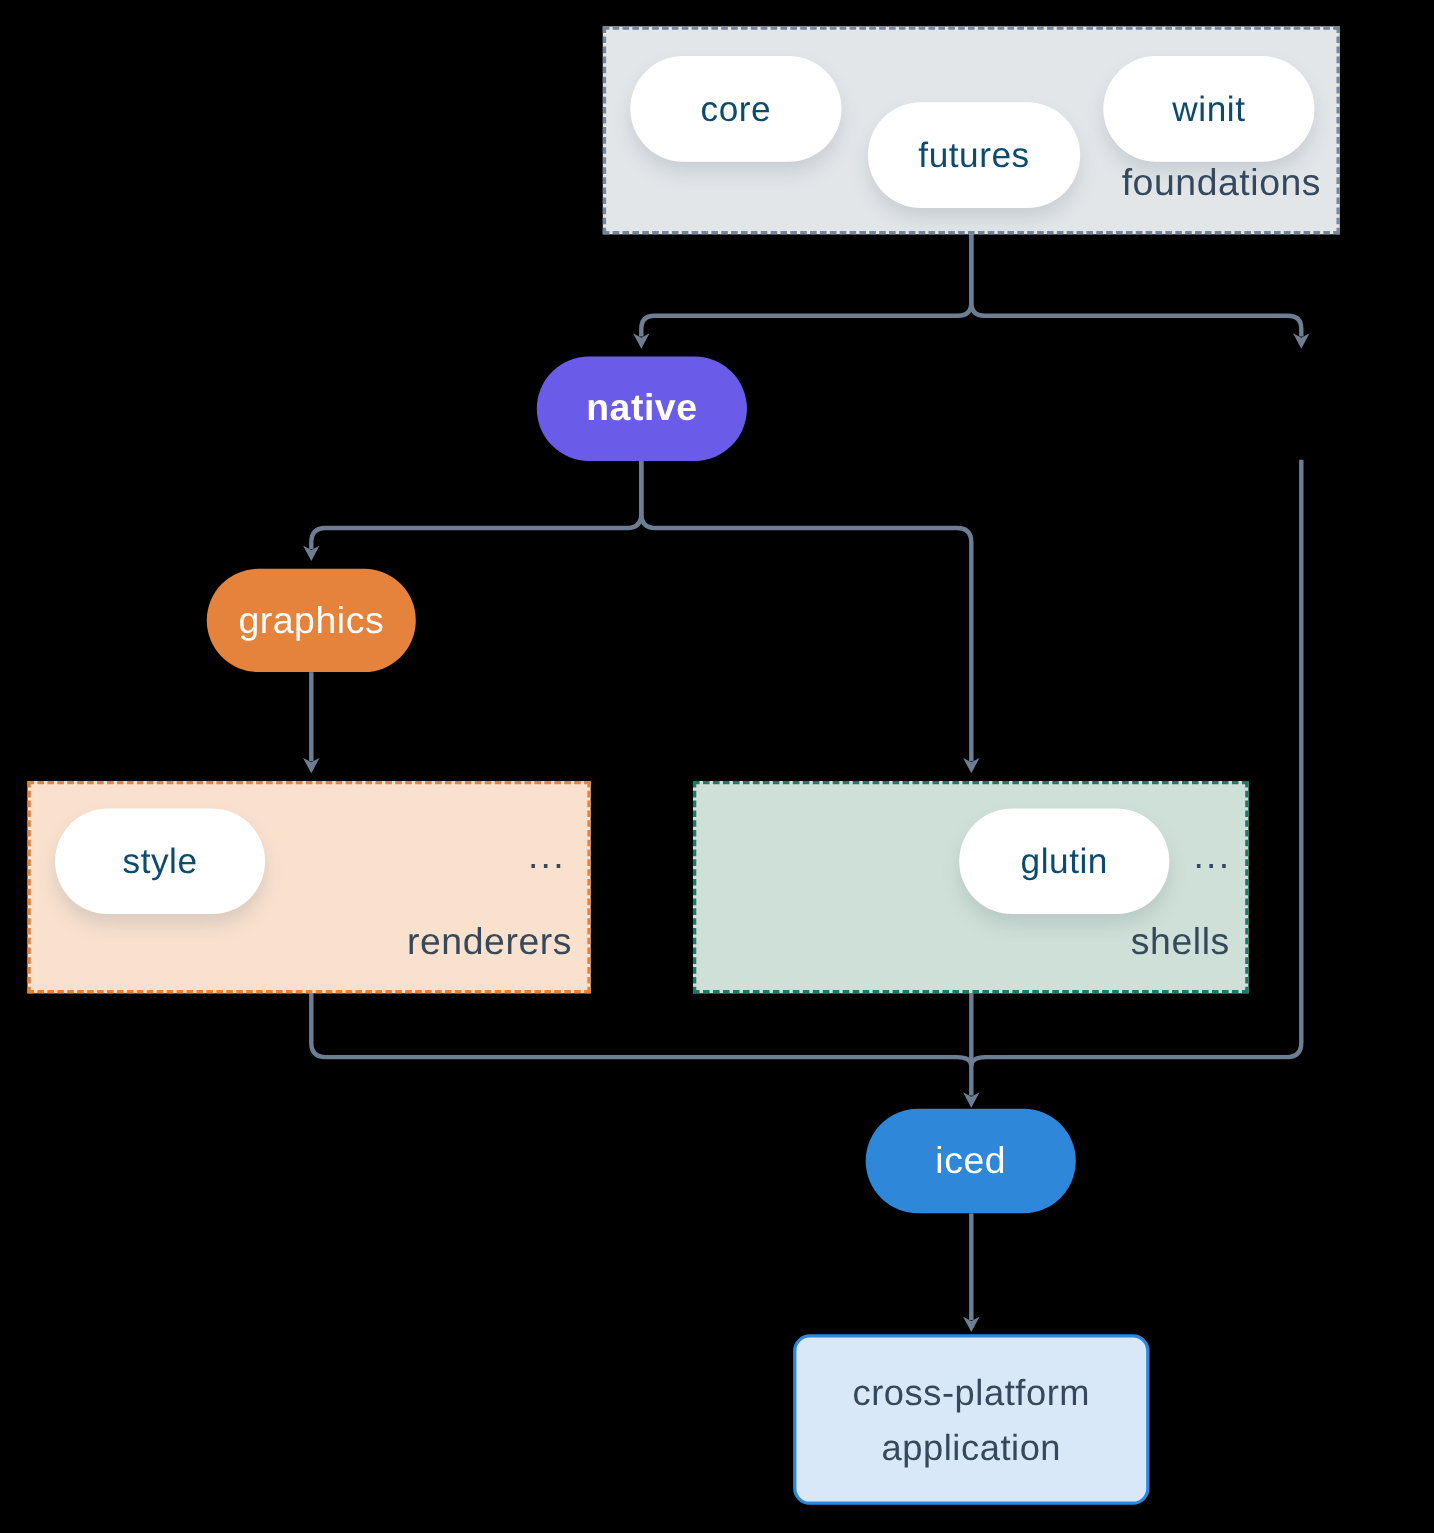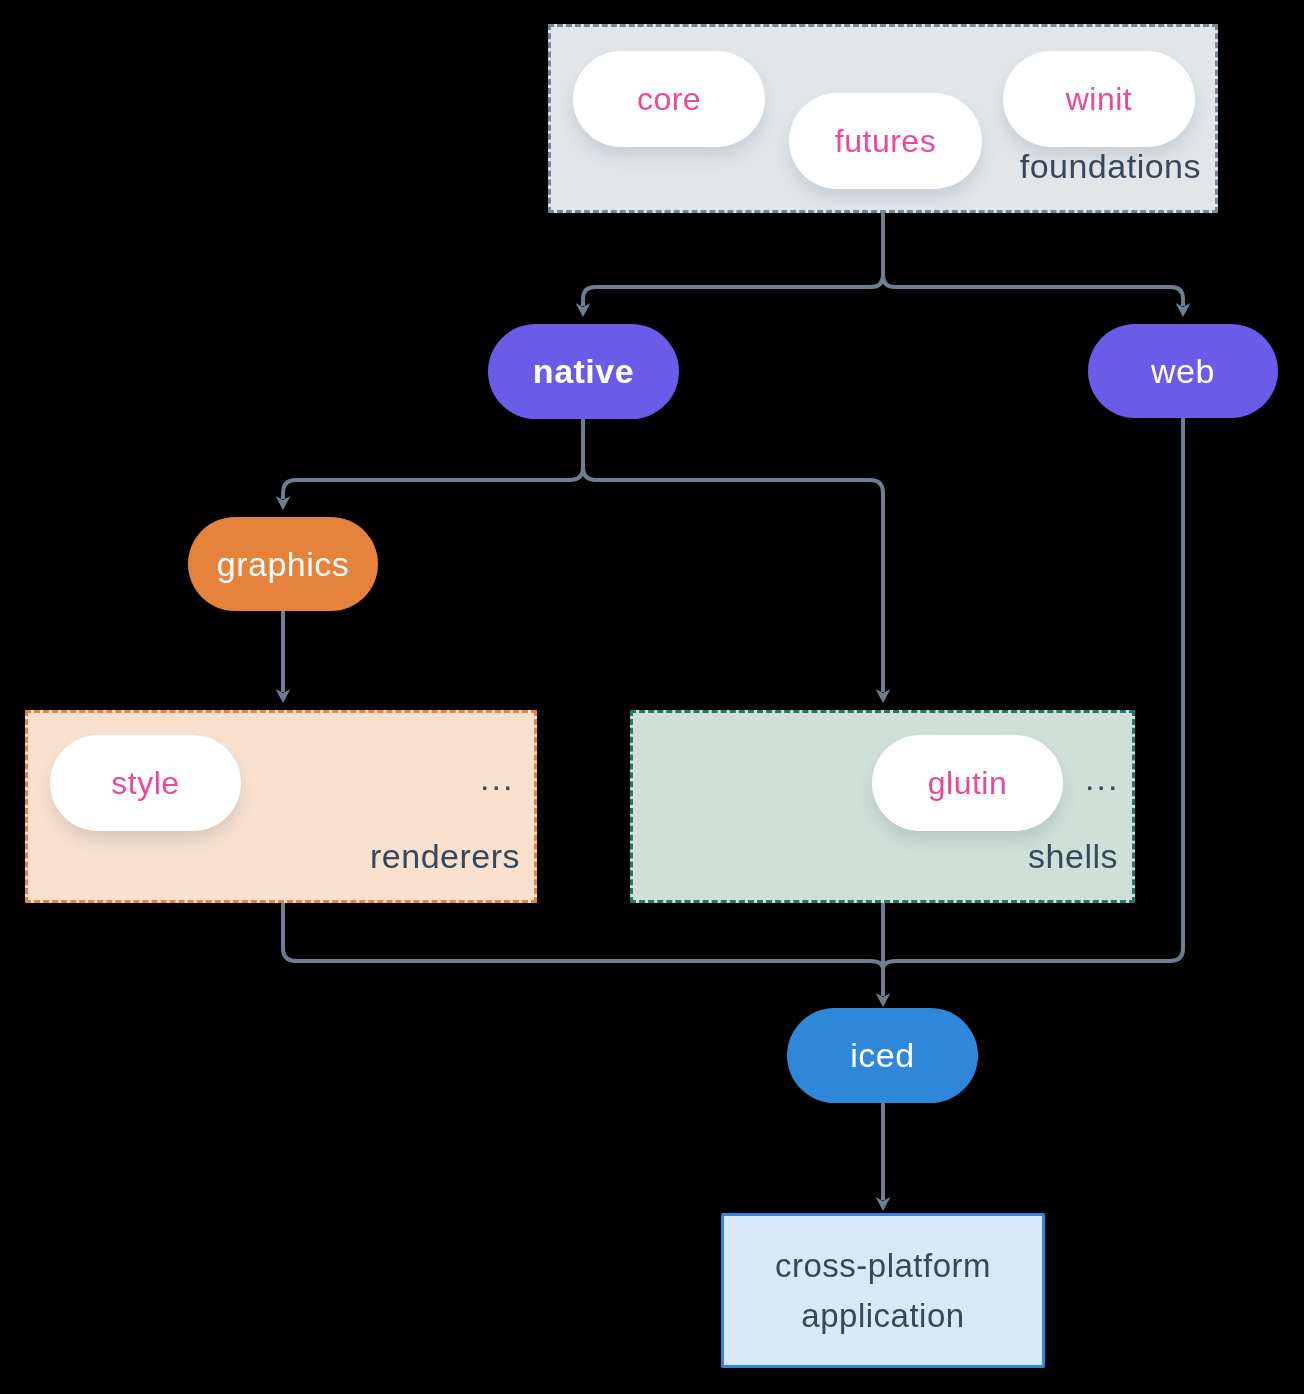--- a/index.html
+++ b/index.html
@@ -36,21 +36,21 @@
   .pill {
     position: absolute;
     display: flex;
     align-items: center;
     justify-content: center;
     border-radius: 60px;
     letter-spacing: 0.5px;
   }
   .pill.white {
     background: #ffffff;
-    color: #ec4899;
+    color: #0c4a6e;
     font-size: 32px;
     box-shadow: 0 10px 16px rgba(90, 105, 120, 0.18);
   }
   .node {
     position: absolute;
     display: flex;
     align-items: center;
     justify-content: center;
     border-radius: 60px;
     color: #ffffff;
@@ -99,21 +99,21 @@
   #node-web      { left: 1088px; top: 324px;  width: 190px; height: 94px; background: #6a5ce8; }
   #node-graphics { left: 188px;  top: 517px;  width: 190px; height: 94px; background: #e5823c; }
   #node-iced     { left: 787px;  top: 1008px; width: 191px; height: 95px; background: #2e87d9; }
 
   #node-application {
     position: absolute;
     left: 721px; top: 1213px; width: 324px; height: 155px;
     box-sizing: border-box;
     background: #d8e8f8;
     border: 3px solid #2e87d9;
-    border-radius: 2px;
+    border-radius: 15px;
     display: flex;
     align-items: center;
     justify-content: center;
     text-align: center;
     color: #36495c;
     font-size: 33px;
     line-height: 1.5;
     letter-spacing: 0.5px;
     padding: 0 24px;
   }
@@ -151,23 +151,20 @@
     </div>
     <div class="pill white" id="pill-style">
       <span>winit</span>
     </div>
     <div class="group-label">foundations</div>
   </div>
 
   <div class="node" id="node-native">
     <span>native</span>
   </div>
-  <div class="node" id="node-web">
-    <span>web</span>
-  </div>
 
   <div class="node" id="node-graphics">
     <span>graphics</span>
   </div>
 
   <div class="group" id="group-renderers">
     <div class="pill white" id="pill-wgpu">
       <span>style</span>
     </div>
     <div class="ellipsis">...</div>

